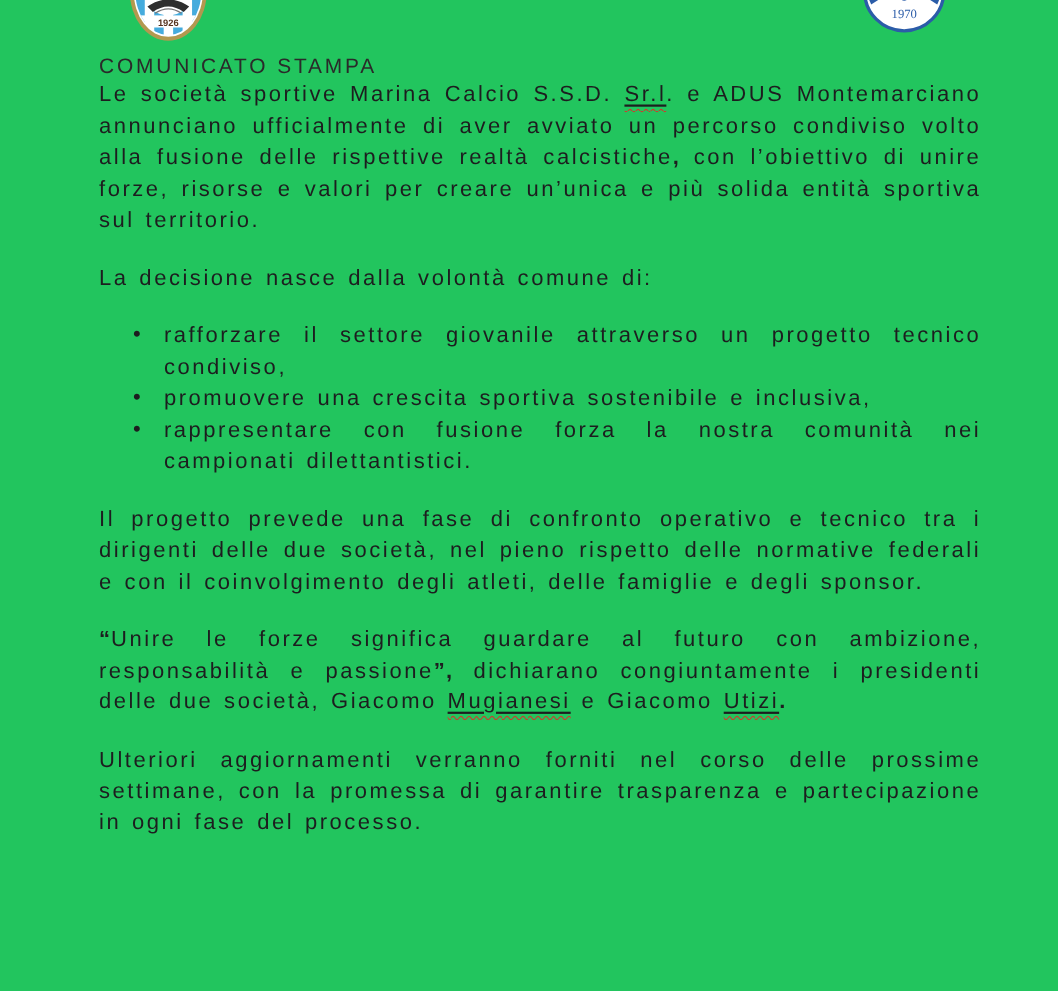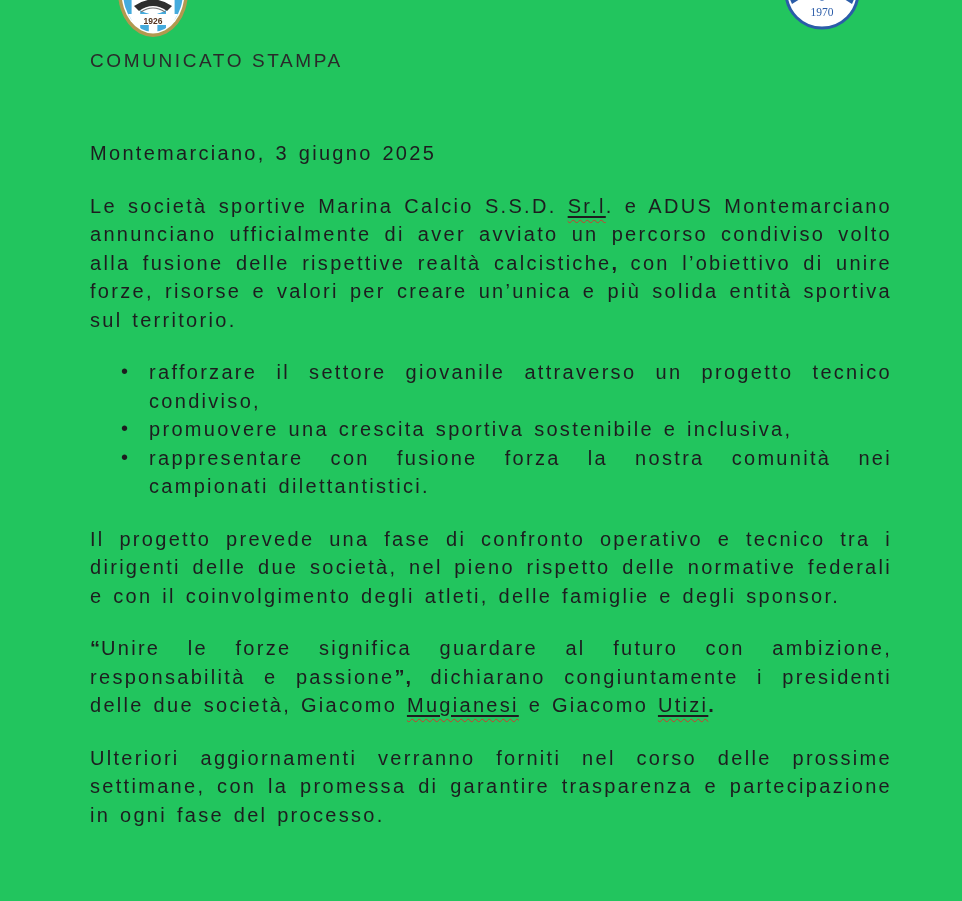--- a/index.html
+++ b/index.html
@@ -99,26 +99,26 @@
       <text x="39" y="63" text-anchor="middle" font-size="11.5" font-family="Liberation Serif, serif" fill="#2b5ca8">1970</text>
     </svg>
   </div>
 
   <div class="content">
 
     <h1 class="title">COMUNICATO STAMPA</h1>
 
     <div class="body-text">
 
-      <p class="dateline">Montemarciano, 3 giugno 2025</p>
 
       <p class="para">
         <span>Le società sportive Marina Calcio S.S.D. </span><span class="spell"><span class="u">Sr.l</span></span><span>. e ADUS Montemarciano annunciano ufficialmente di aver avviato un percorso condiviso volto alla fusione delle rispettive realtà calcistiche</span><strong>,</strong><span> con l’obiettivo di unire forze, risorse e valori per creare un’unica e più solida entità sportiva sul territorio.</span>
       </p>
 
+      <p class="para">La decisione nasce dalla volontà comune di:</p>
 
       <ul class="bullets">
         <li>rafforzare il settore giovanile attraverso un progetto tecnico condiviso,</li>
         <li>promuovere una crescita sportiva sostenibile e inclusiva,</li>
         <li>rappresentare con fusione forza la nostra comunità nei campionati dilettantistici.</li>
       </ul>
 
       <p class="para">Il progetto prevede una fase di confronto operativo e tecnico tra i dirigenti delle due società, nel pieno rispetto delle normative federali e con il coinvolgimento degli atleti, delle famiglie e degli sponsor.</p>
 
       <p class="para">

